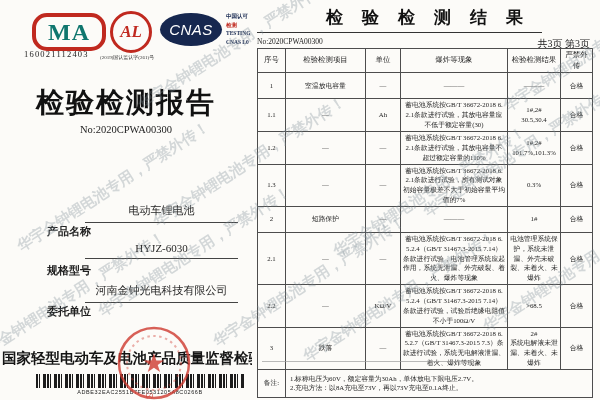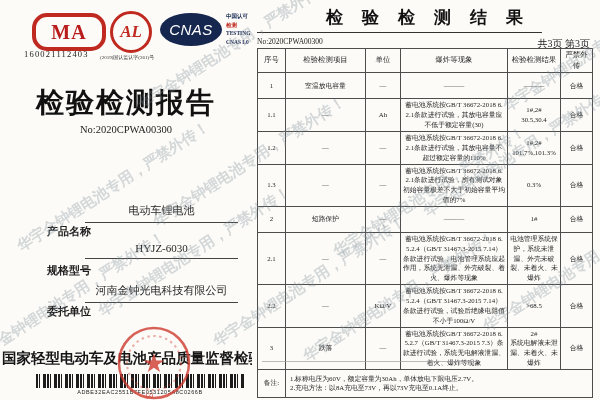--- a/index.html
+++ b/index.html
@@ -12,21 +12,21 @@
   .page{position:absolute;top:0;height:400px;background:#fcfbf8;}
   #left-page{left:0;width:252px;overflow:hidden;}
   #right-page{left:252px;width:348px;}
   .top-edge{position:absolute;left:0;top:0;width:600px;height:2px;background:#c8c8c2;opacity:.55;}
   .page-divider{position:absolute;left:251px;top:0;width:1px;height:400px;background:#dddcd6;}
 
   
   .logo-row{position:absolute;left:0;top:10px;width:252px;height:50px;}
   .cma-box{position:absolute;left:32px;top:3px;width:66px;height:30px;border:4px solid #c0291f;border-radius:15px;
     display:flex;align-items:center;justify-content:center;}
-  .cma-box span{color:#b91c1c;font-weight:bold;font-size:20px;letter-spacing:1px;}
+  .cma-box span{color:#0f766e;font-weight:bold;font-size:24px;letter-spacing:1px;}
   .cma-num{position:absolute;left:24px;top:39px;font-size:8.5px;letter-spacing:1.2px;color:#222;}
   .cal-circle{position:absolute;left:110px;top:1px;width:36px;height:36px;border:3.5px solid #c0291f;border-radius:50%;
     display:flex;align-items:center;justify-content:center;}
   .cal-circle span{color:#c0291f;font-weight:bold;font-style:italic;font-size:17px;}
   .cal-num{position:absolute;left:100px;top:44px;font-size:5px;color:#333;white-space:nowrap;}
   .cnas-ellipse{position:absolute;left:160px;top:3px;width:62px;height:33px;background:#16274f;border-radius:50%;
     display:flex;align-items:center;justify-content:center;}
   .cnas-ellipse span{color:#fff;font-weight:normal;font-style:italic;font-size:15px;letter-spacing:.5px;
     font-family:"Liberation Sans","DejaVu Sans",sans-serif;}
   .cnas-side{position:absolute;left:226px;top:2px;font-size:5.5px;line-height:1.55;color:#16274f;font-weight:bold;}

